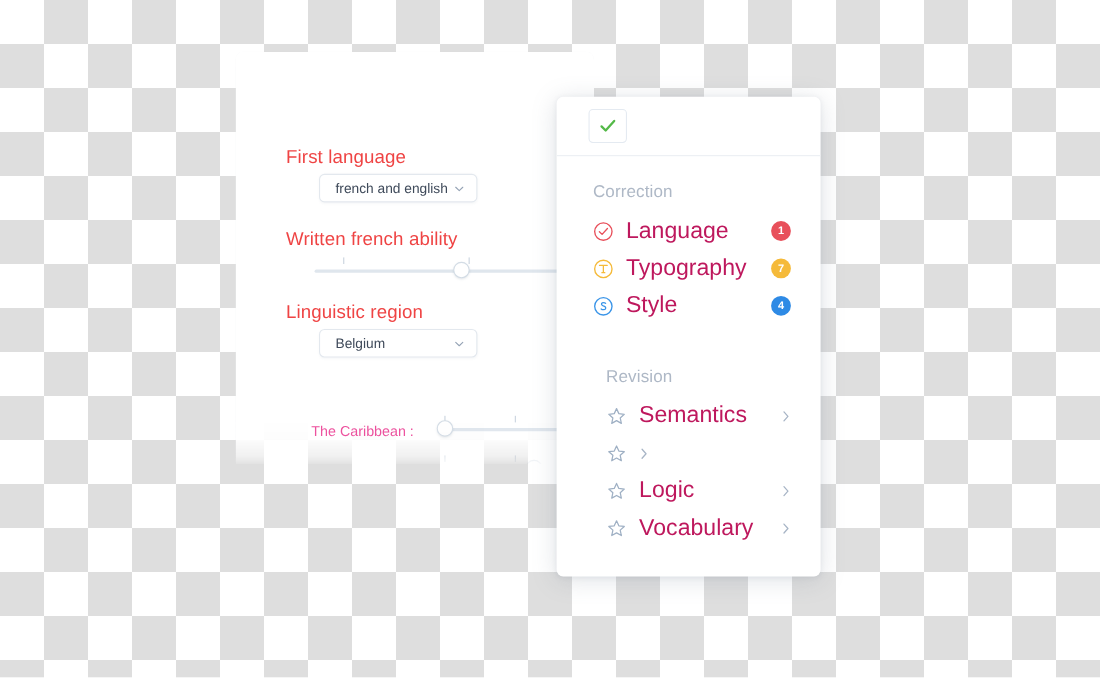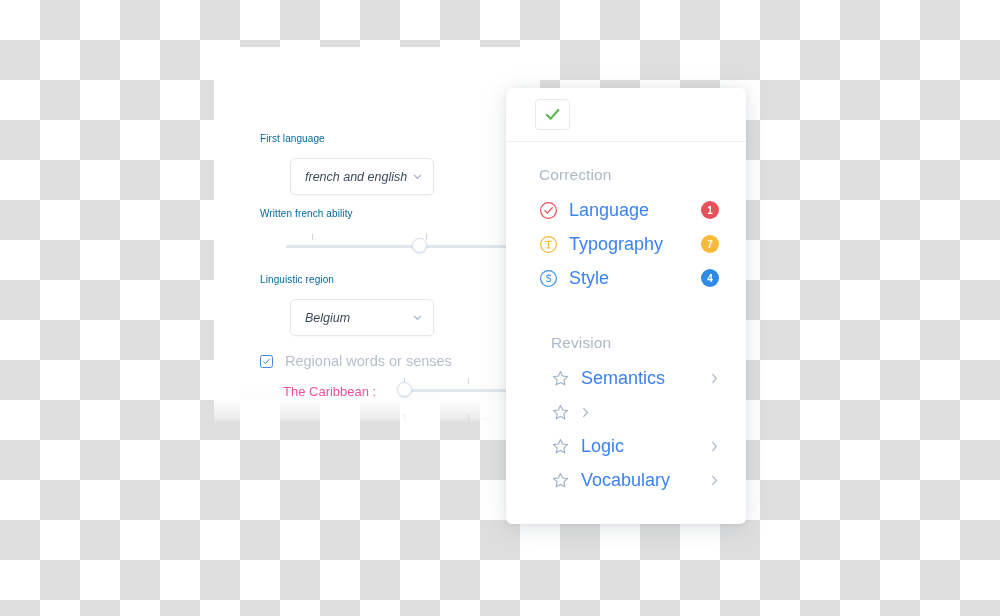--- a/index.html
+++ b/index.html
@@ -42,38 +42,37 @@
     mask-image: linear-gradient(to bottom, #000 0, #000 330px, rgba(0,0,0,0.92) 352px, rgba(0,0,0,0.55) 368px, rgba(0,0,0,0.12) 375px);
   }
   #settings-inner {
     position: relative;
     width: 100%;
     height: 100%;
   }
 
   .field-label {
     position: absolute;
-    color: #0369a1;
-    font-size: 10px;
+    color: #ef4444;
+    font-size: 17px;
     letter-spacing: 0.1px;
     white-space: nowrap;
   }
 
   .select-box {
     position: absolute;
-    height: 37px;
+    height: 26px;
     border: 1px solid #e3e8ee;
     border-radius: 5px;
     background: #fff;
     box-sizing: border-box;
     display: flex;
     align-items: center;
     padding: 0 10px 0 14px;
     box-shadow: 0 1px 2px rgba(120,135,155,0.06);
-    font-style: italic;
   }
   .select-value {
     font-size: 12.5px;
     color: #3f4a5a;
     flex: 1;
     white-space: nowrap;
   }
   .chev-down {
     width: 11px;
     height: 11px;
@@ -203,22 +202,22 @@
     width: 19px;
     height: 19px;
     flex: 0 0 auto;
     margin-right: 11px;
     display: flex;
     align-items: center;
     justify-content: center;
   }
   .tool-icon svg { display:block; }
   .tool-label {
-    font-size: 18px;
-    color: #3b82f6;
+    font-size: 21px;
+    color: #be185d;
     flex: 1;
     white-space: nowrap;
   }
   .badge {
     width: 18px;
     height: 18px;
     border-radius: 50%;
     color: #fff;
     font-size: 10px;
     display: flex;
@@ -270,28 +269,20 @@
 
       <div class="select-box" style="left:76px; top:252px; width:144px;">
         <span class="select-value">Belgium</span>
         <span class="chev-down">
           <svg viewBox="0 0 12 12" width="11" height="11">
               <path d="M2.5 4.6 L6 8 L9.5 4.6" fill="none" stroke="#95a3b5" stroke-width="1.1" stroke-linecap="round" stroke-linejoin="round"></path>
             </svg>
         </span>
       </div>
 
-      <div id="regional-row">
-        <span class="checkbox">
-          <svg viewBox="0 0 12 12" width="9" height="9">
-              <path d="M2 6.2 L4.6 8.7 L10 2.8" fill="none" stroke="#3f8ae0" stroke-width="1.3" stroke-linecap="round" stroke-linejoin="round"></path>
-            </svg>
-        </span>
-        <span id="regional-label">Regional words or senses</span>
-      </div>
 
       <div class="row-label" style="left:69px; top:337px;">The Caribbean :</div>
       <div class="slider" style="left:186px; top:331px; width:140px;">
         <div class="tick" style="left:4px;"></div>
         <div class="tick" style="left:68px;"></div>
         <div class="track"></div>
         <div class="knob" style="left:4px;"></div>
       </div>
 
       <div class="row-label" style="left:69px; top:373px;">Belgium  :</div>

